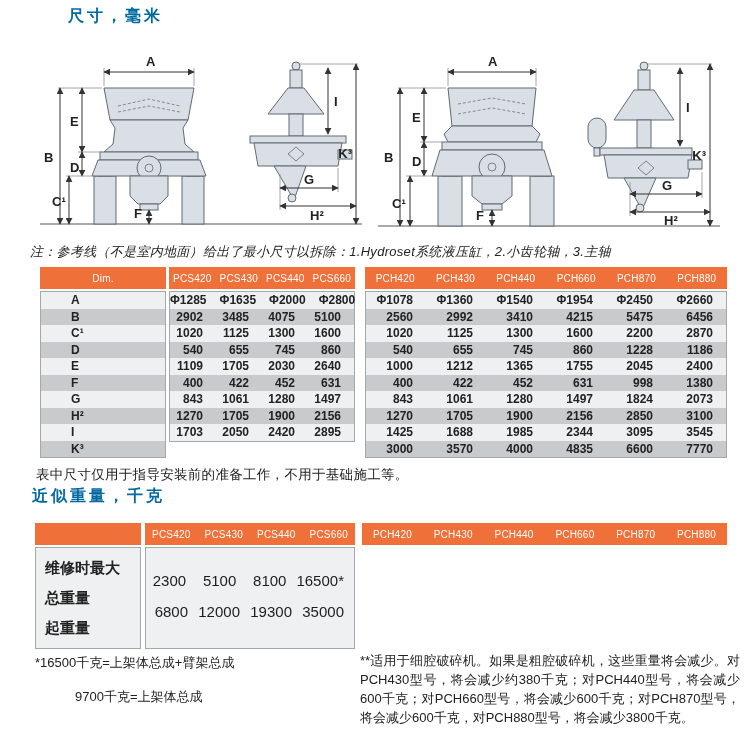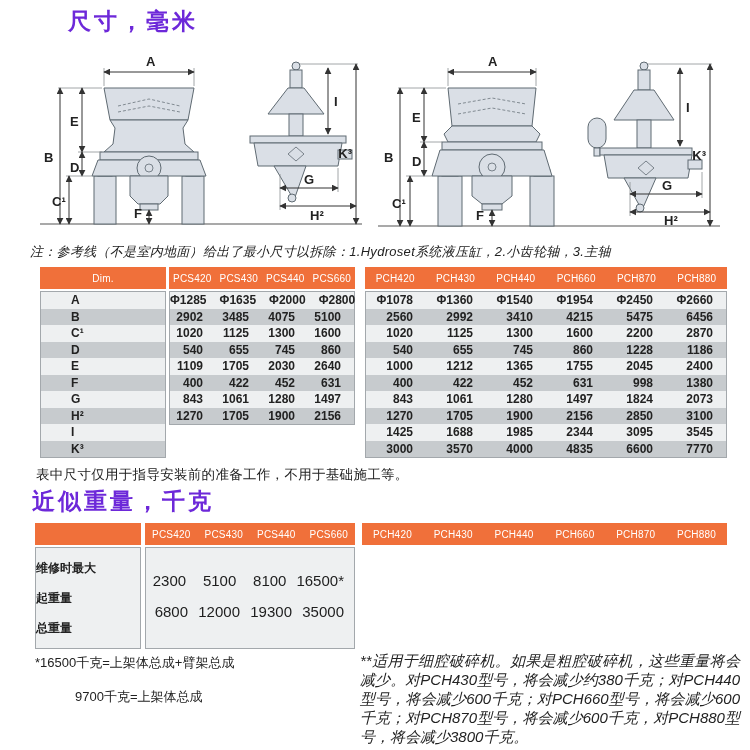--- a/index.html
+++ b/index.html
@@ -1,20 +1,20 @@
 <!DOCTYPE html>
 <html style="--orange: #f0703a; --stripe: #c7cbce;"><head>
 <meta charset="utf-8">
 <style>
   :root{ --orange:#f0703a; --stripe:#c7cbce; --bodybg:#eef0f1; --ink:#1c1c1c; }
   *{box-sizing:border-box;}
   html,body{margin:0;padding:0;background:#fff;}
   .page{position:relative;width:750px;height:750px;background:#fff;overflow:hidden;
         font-family:"Liberation Sans","DejaVu Sans",sans-serif;color:var(--ink);}
-  .h1{position:absolute;font-size:23px;font-weight:700;letter-spacing:3px;color:#6d28d9;text-align:right;}
+  .h1{position:absolute;font-size:16px;font-weight:700;letter-spacing:3px;color:#0369a1;text-align:right;}
   .note{position:absolute;font-size:13px;color:#222;letter-spacing:0.3px;}
   
   .diag{position:absolute;}
   .machine{fill:#dadfe6;stroke:#5f6a72;stroke-width:1;}
   .inner{fill:none;stroke:#5f6a72;stroke-width:0.8;}
   .dashed{fill:none;stroke:#6a737b;stroke-width:0.8;stroke-dasharray:3,2;}
   .dim{stroke:#333;stroke-width:1;}
   .ext{stroke:#8a8f93;stroke-width:0.8;}
   .ground{stroke:#555;stroke-width:1.2;}
   .dlab{font-family:"Liberation Sans",sans-serif;font-size:13px;font-weight:700;fill:#222;}
@@ -25,26 +25,26 @@
   .hcell{flex:1;text-align:center;color:#fff;font-size:10px;font-weight:400;letter-spacing:0.2px;}
   .bbody{margin-top:2px;border:1px solid #a3a8ac;background:var(--bodybg);}
   .trow{display:flex;height:16.5px;align-items:center;}
   .trow.alt{background:var(--stripe);}
   .tcell{flex:1;text-align:right;padding-right:13px;font-size:12px;font-weight:700;color:#222;}
   .rlabel{padding-left:30px;font-size:12px;font-weight:700;color:#222;}
   
   .wbody{height:102px;display:flex;flex-direction:column;justify-content:flex-end;padding-bottom:21px;}
   .wlbody{height:102px;padding:6px 0 5px;display:flex;flex-direction:column;justify-content:space-between;}
   .wlrow{display:flex;align-items:center;height:30px;}
-  .wlabel{padding-left:0;font-size:12px;font-weight:700;color:#222;}
+  .wlabel{padding-left:9px;font-size:15px;font-weight:700;color:#222;}
   .wrow{display:flex;height:31px;align-items:center;}
   .wcell{flex:1;text-align:right;padding-right:10px;font-size:15px;font-weight:400;color:#1d1d1d;}
   
   .fnote{position:absolute;font-size:13px;color:#222;text-align:right;}
-  .fnote-right{position:absolute;font-size:15px;line-height:19px;color:#222;width:380px;text-align:justify;font-style:italic;}
+  .fnote-right{position:absolute;font-size:13px;line-height:19px;color:#222;width:380px;text-align:justify;}
 </style>
 </head>
 <body>
 
 <div class="page">
 
   <div class="h1" style="left:68px;top:6px;">尺寸，毫米</div>
 
   <svg class="diag" style="left:34px;top:26px;" width="332" height="214" viewBox="0 0 332 214">
     <defs>
@@ -275,20 +275,26 @@
             <div class="tcell">1061</div>
             <div class="tcell">1280</div>
             <div class="tcell">1497</div>
           </div>
           <div class="trow alt">
             <div class="tcell">1270</div>
             <div class="tcell">1705</div>
             <div class="tcell">1900</div>
             <div class="tcell">2156</div>
           </div>
+          <div class="trow">
+            <div class="tcell">1703</div>
+            <div class="tcell">2050</div>
+            <div class="tcell">2420</div>
+            <div class="tcell">2895</div>
+          </div>
         </div>
     </div>
     <div class="block" style="width:362px;margin-left:10px;">
       <div class="bheader">
           <div class="hcell">PCH420</div>
           <div class="hcell">PCH430</div>
           <div class="hcell">PCH440</div>
           <div class="hcell">PCH660</div>
           <div class="hcell">PCH870</div>
           <div class="hcell">PCH880</div>
@@ -383,24 +389,24 @@
   <div class="h1" style="left:32px;top:486px;">近似重量，千克</div>
 
   <div class="tbl" style="left:35px;top:523px;">
     <div class="block" style="width:106px;">
       <div class="bheader"></div>
       <div class="bbody wlbody">
           <div class="wlrow">
             <div class="wlabel">维修时最大</div>
           </div>
           <div class="wlrow">
+            <div class="wlabel">总重量</div>
+          </div>
+          <div class="wlrow">
             <div class="wlabel">起重量</div>
-          </div>
-          <div class="wlrow">
-            <div class="wlabel">总重量</div>
           </div>
         </div>
     </div>
     <div class="block" style="width:210px;margin-left:4px;">
       <div class="bheader">
           <div class="hcell">PCS420</div>
           <div class="hcell">PCS430</div>
           <div class="hcell">PCS440</div>
           <div class="hcell">PCS660</div>
         </div>

